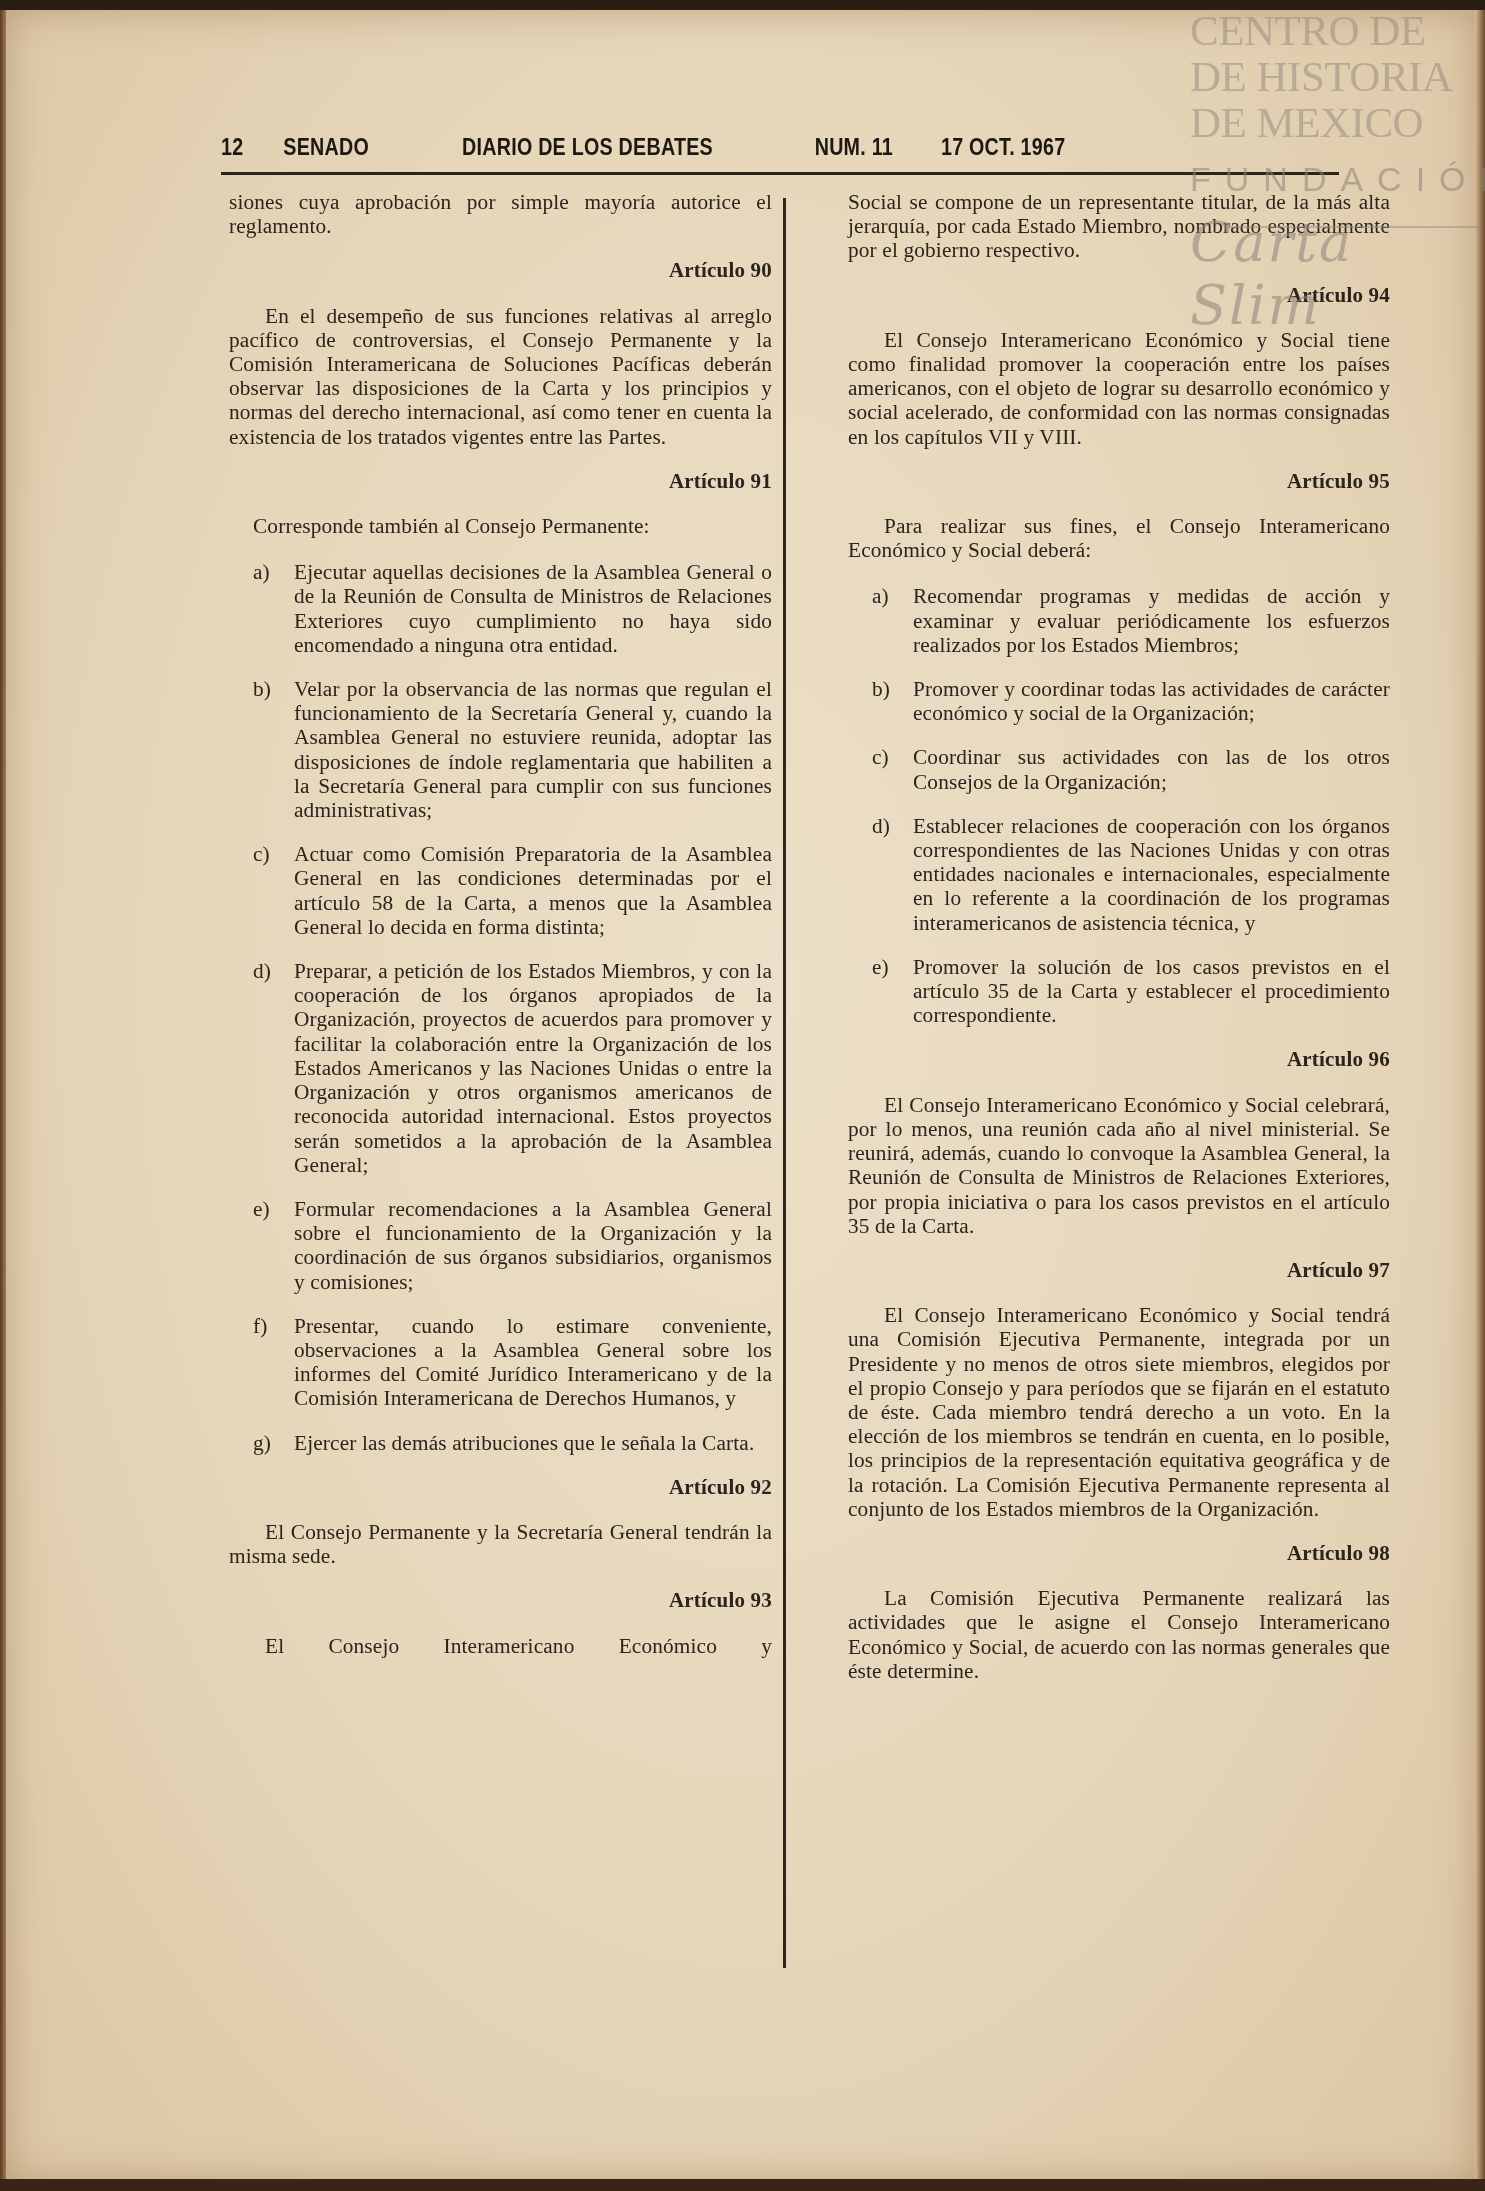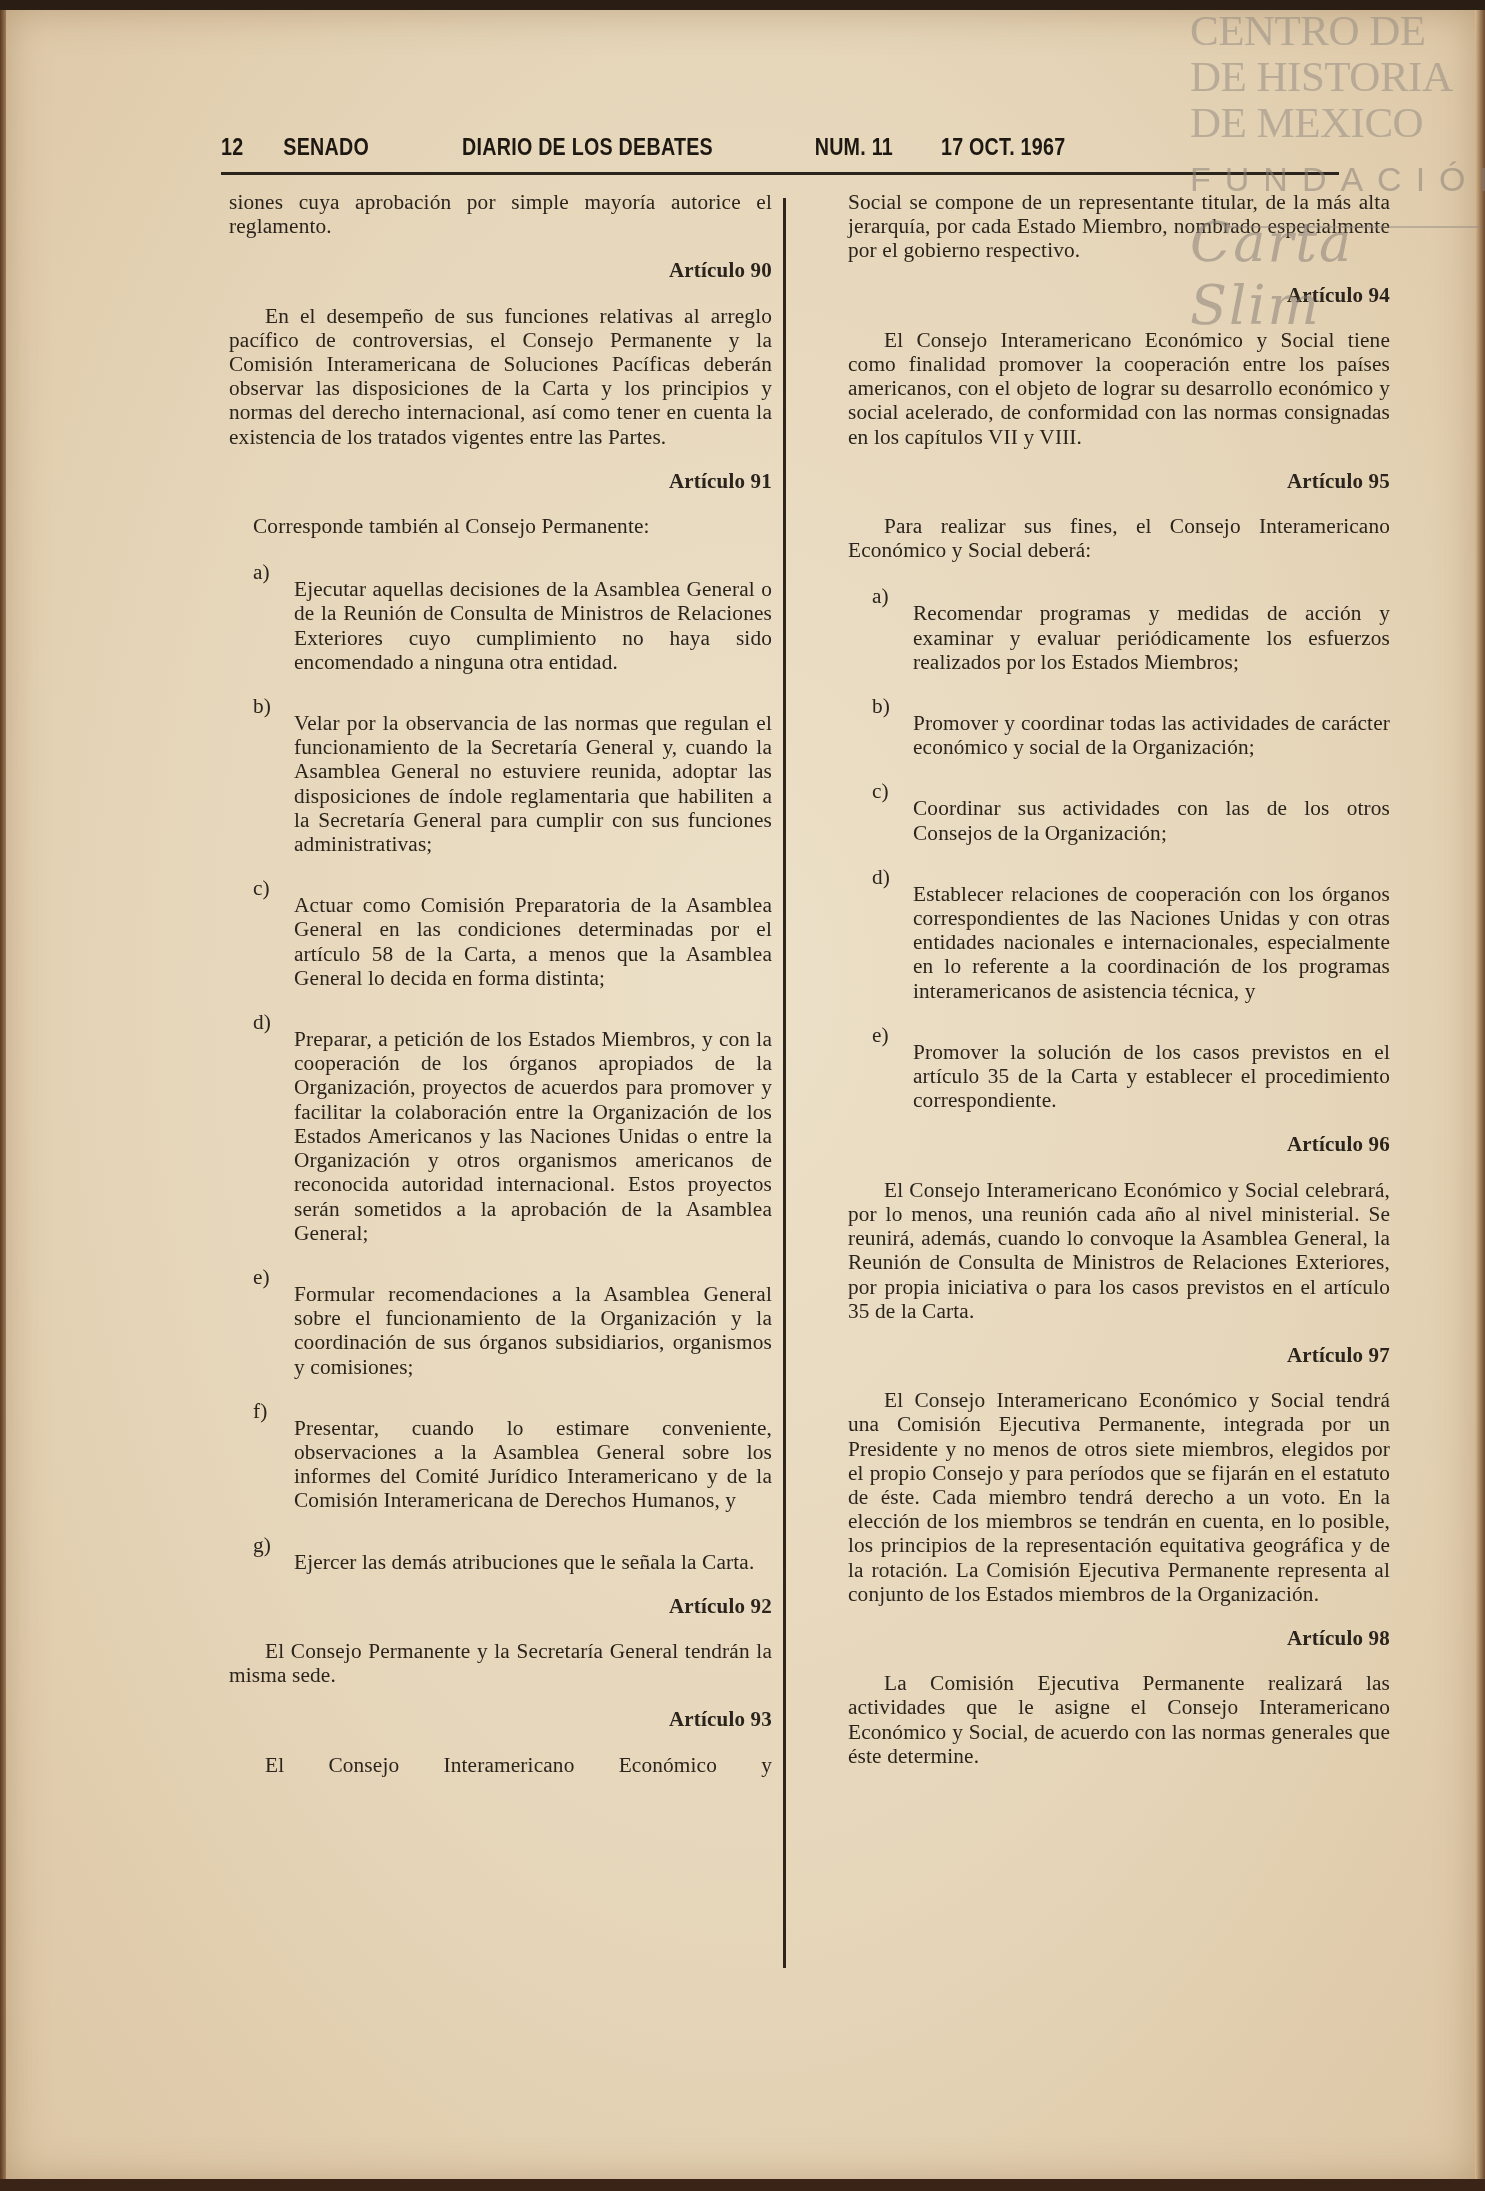--- a/index.html
+++ b/index.html
@@ -61,21 +61,21 @@
   .indent { text-indent: 36px; }
   .art-title {
     text-align: right; font-weight: bold; font-size: 21px;
     margin: 20px 0 21px 0; letter-spacing: 0.2px;
   }
   .lead { text-indent: 24px; margin-top: 12px; }
   .item {
     display: flex; margin: 20px 0 0 0;
   }
   .item .marker { width: 41px; padding-left: 24px; flex: none; }
-  .item .body { flex: 1; text-align: justify; margin-top: 17px; }
+  .item .body { flex: 1; text-align: justify; }
   .first-item { margin-top: 22px; }
 
   
   .wm {
     position: absolute; left: 1190px; top: 8px; width: 290px; height: 360px;
     color: rgba(150,140,130,0.55); text-align: left;
     font-family: "Liberation Serif", serif; pointer-events: none;
   }
   .wm-line { font-size: 43px; line-height: 46px; letter-spacing: -0.5px; }
   .wm-fund {

